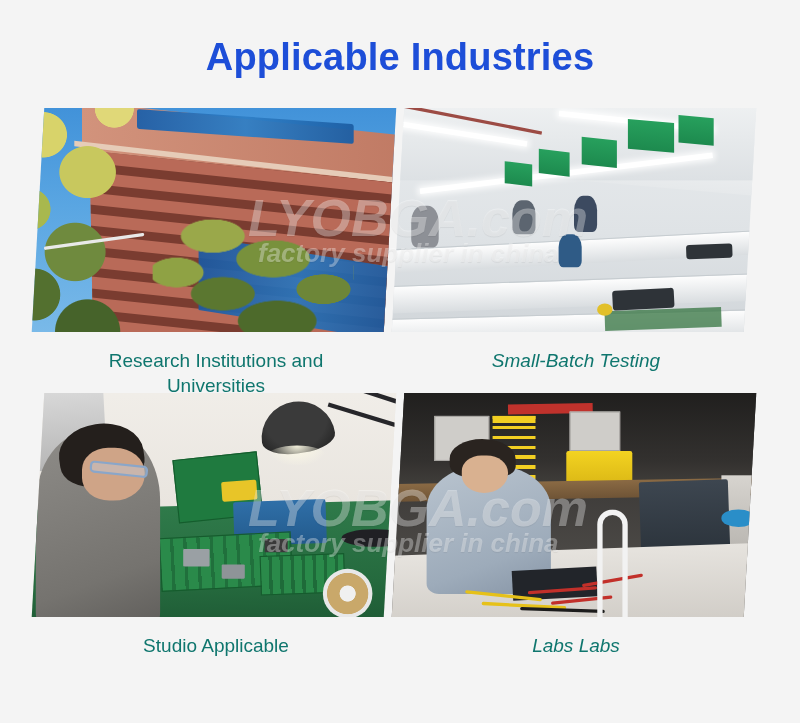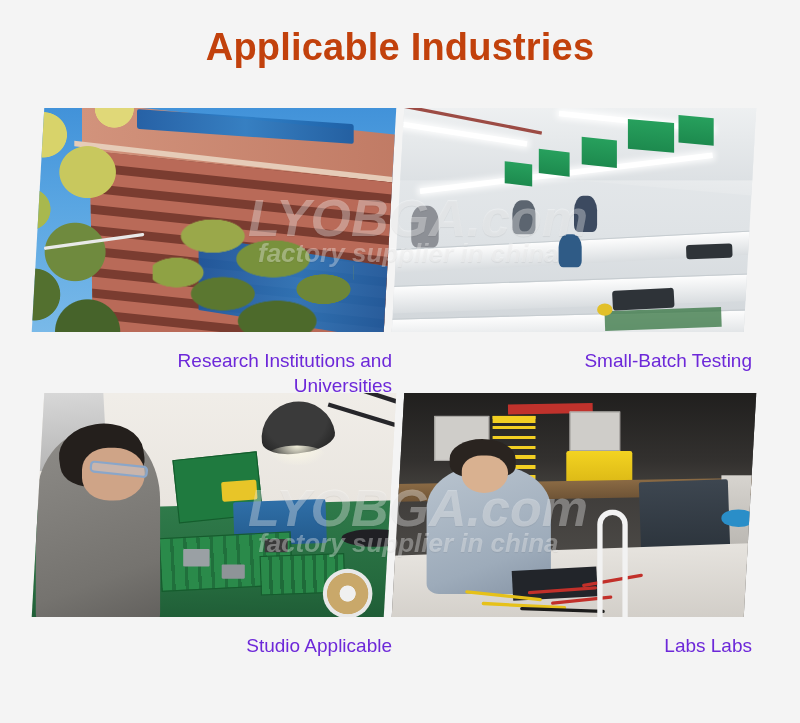--- a/index.html
+++ b/index.html
@@ -15,28 +15,28 @@
   #page {
     position: relative;
     width: 800px;
     height: 723px;
     background: #f4f4f4;
   }
 
   
   .page-title {
     position: absolute;
-    top: 26px;
+    top: 36px;
     left: 0;
     width: 800px;
     text-align: center;
     font-size: 38px;
     font-weight: bold;
     letter-spacing: 0.2px;
-    color: #c2410c;
+    color: #1d4ed8;
   }
 
   
   .grid {
     position: absolute;
     top: 108px;
     left: 0;
     width: 800px;
   }
 
@@ -45,45 +45,45 @@
     height: 285px;
     width: 800px;
   }
 
   .card {
     position: absolute;
     width: 362px;
     top: 0;
   }
   .card.col-left  { left: 38px; }
-  .card.col-right { left: 398px; }
+  .card.col-right { left: 398px; font-style: italic; }
 
   
   .photo-frame {
     position: relative;
     width: 352px;
     height: 224px;
     overflow: hidden;
     transform: skewX(-3.2deg);
     box-shadow: 0 0 0 0 rgba(0,0,0,0);
   }
   .photo-inner {
     position: absolute;
     inset: 0;
     transform: skewX(3.2deg) scale(1.10);
     transform-origin: center center;
   }
 
   .caption {
     margin-top: 16px;
     width: 352px;
-    text-align: right;
+    text-align: center;
     font-size: 19px;
     line-height: 25px;
-    color: #6d28d9;
+    color: #0f766e;
     white-space: pre-line;
   }
   .card.col-left .caption  { margin-left: 2px; }
   .card.col-right .caption { margin-left: 2px; }
 
   
   .ph-building {
     background:
       
       linear-gradient(180deg, #3f90d8 0%, #5aa6e2 45%, #7cbbe9 100%);

